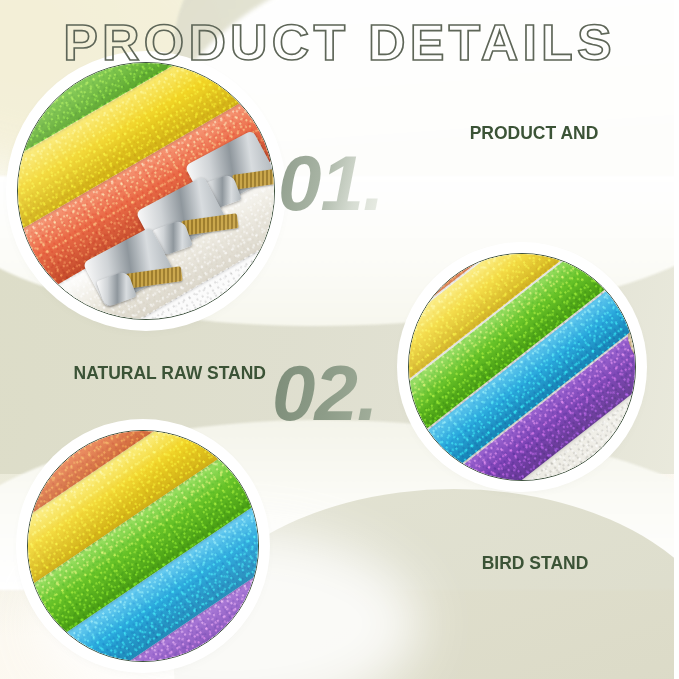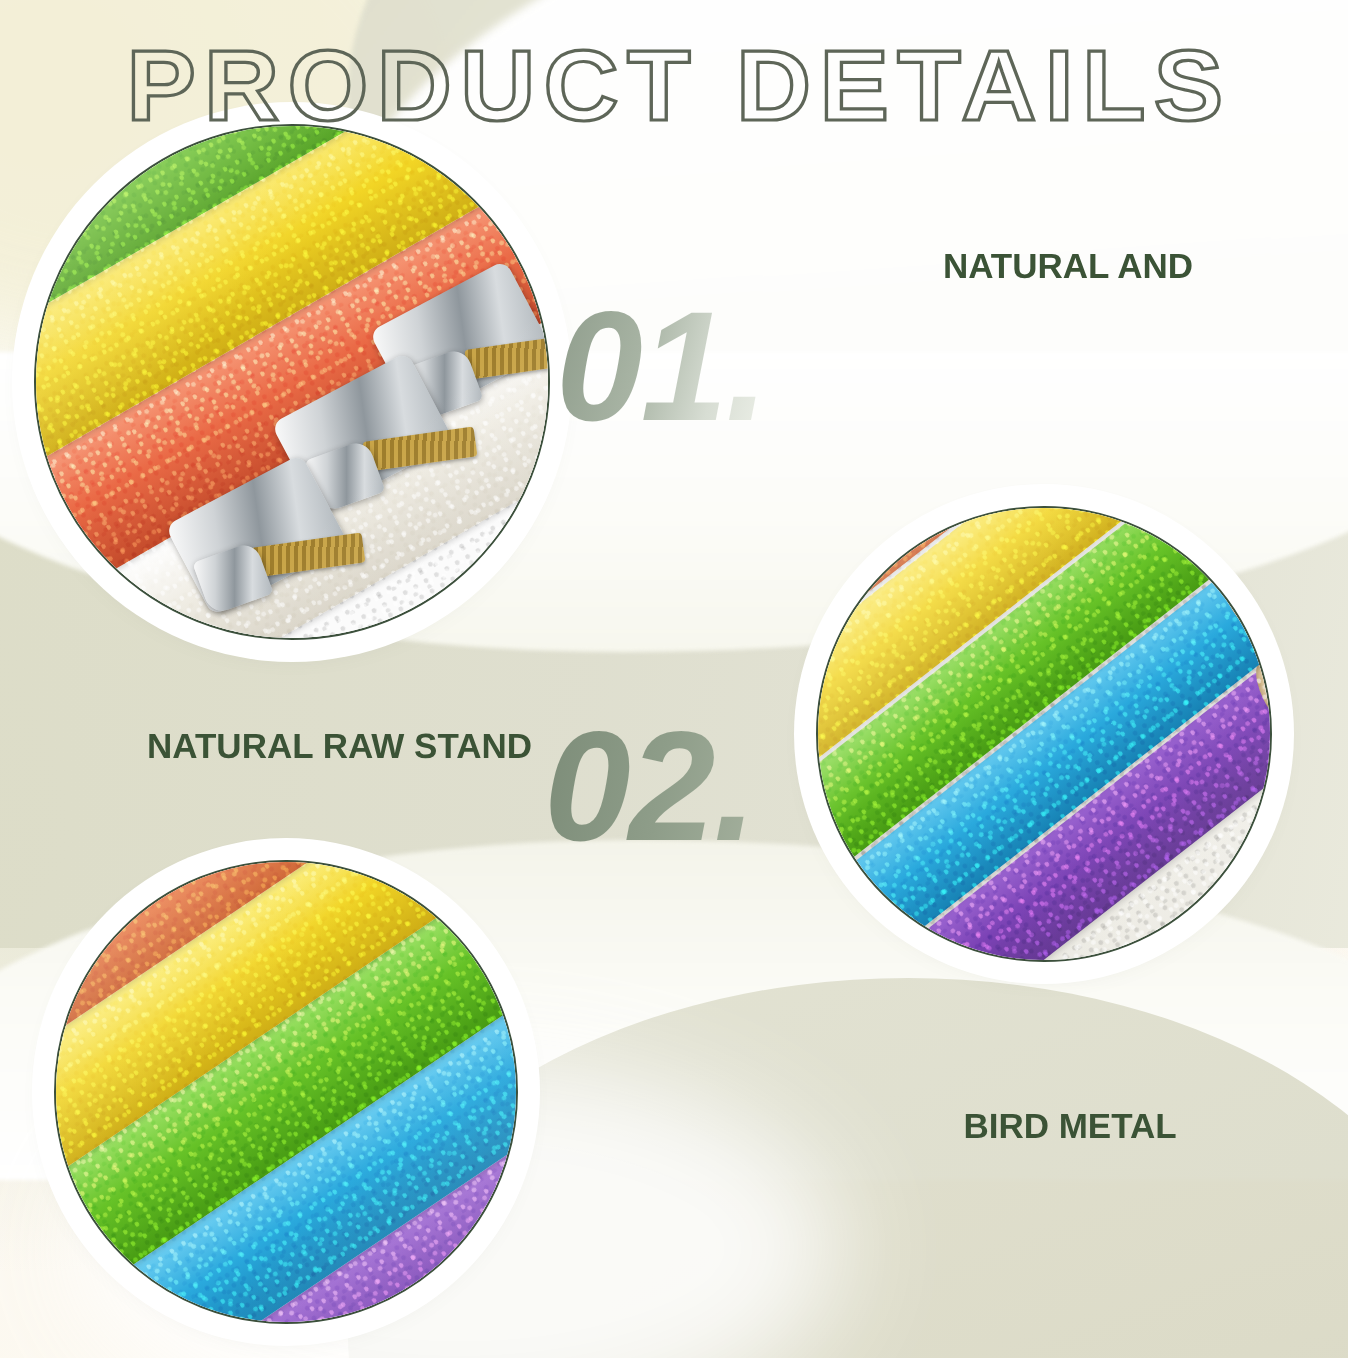--- a/index.html
+++ b/index.html
@@ -279,24 +279,24 @@
         <div class="grain"></div>
       </div>
       <div class="shine"></div>
     </div>
   </div>
 
   <div class="num n1">01.</div>
   <div class="num n2">02.</div>
 
   <div class="caption cap1">
-    <div>NATURAL AND</div>
+    <div>PRODUCT AND</div>
   </div>
 
   <div class="caption cap2">
     <div>NATURAL RAW STAND</div>
   </div>
 
   <div class="caption cap3">
-    <div>BIRD METAL</div>
+    <div>BIRD STAND</div>
   </div>
 
 </div>
 
 </body></html>

